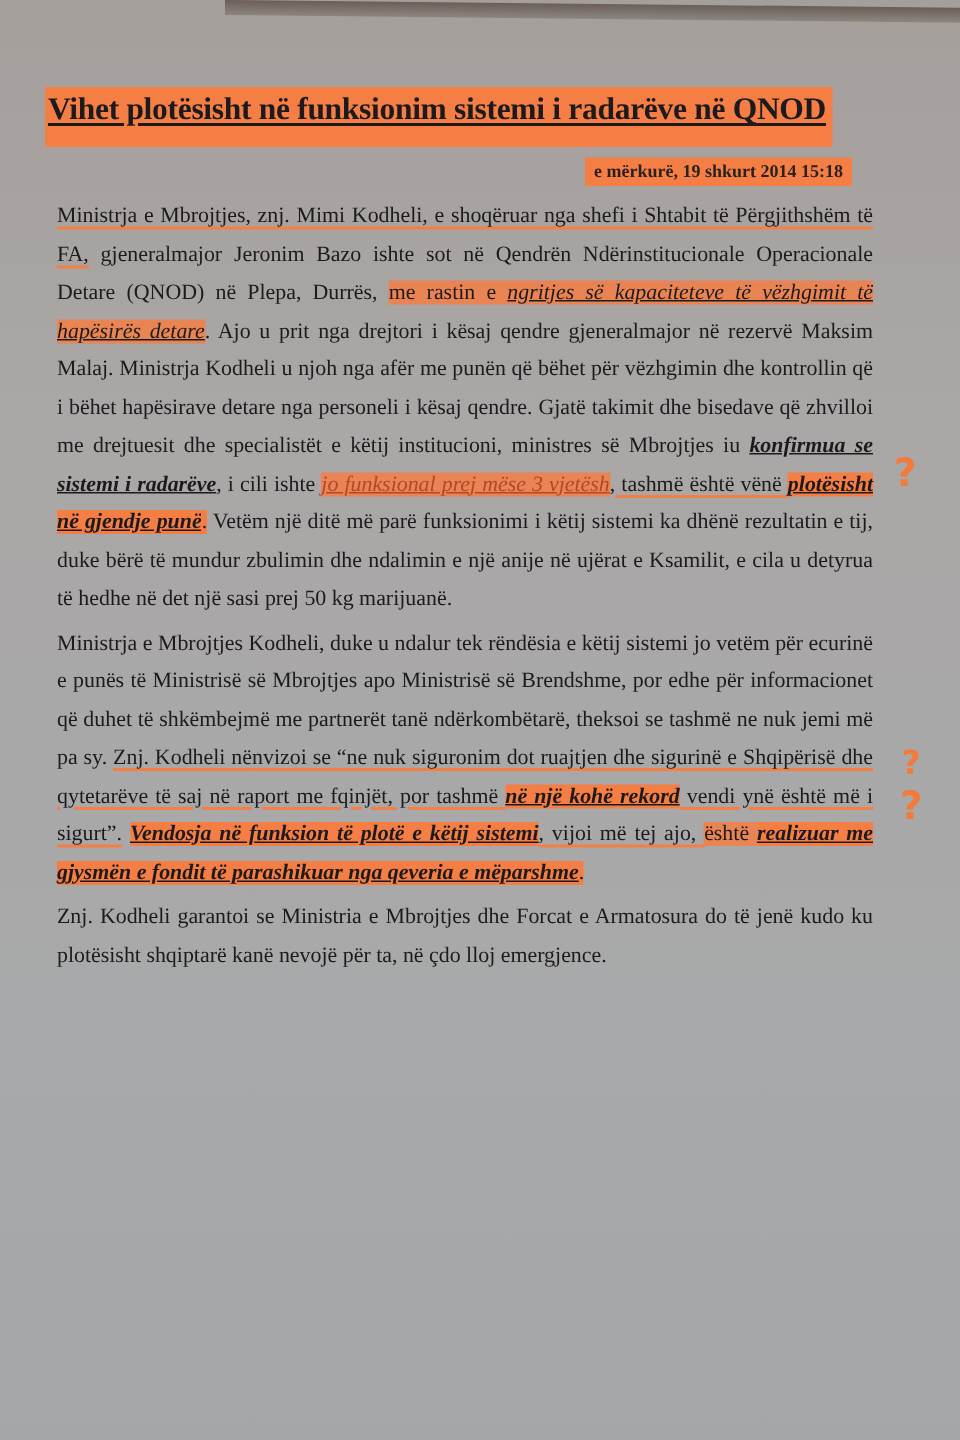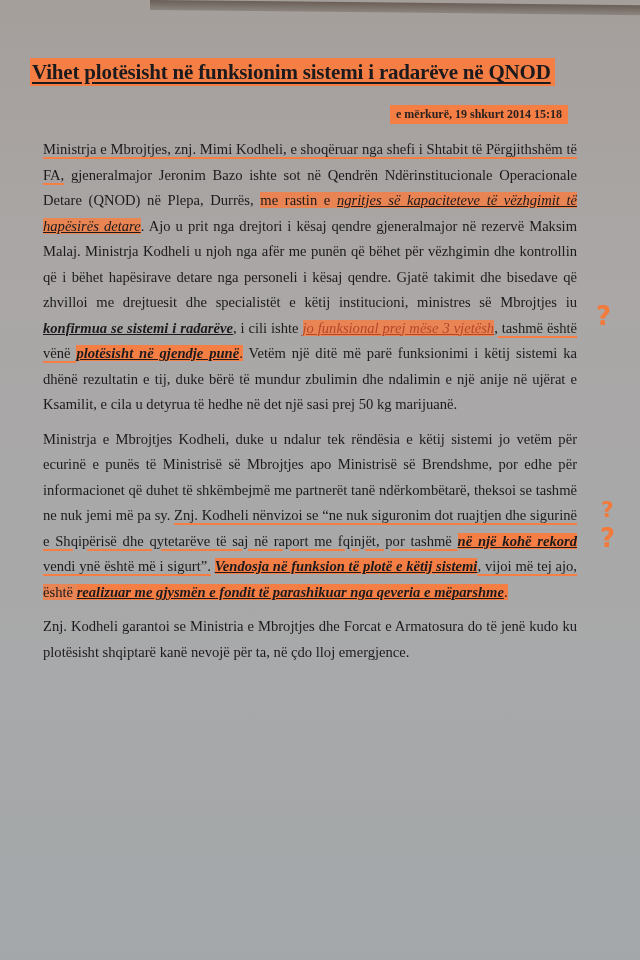--- a/index.html
+++ b/index.html
@@ -17,32 +17,32 @@
     .page { position: absolute; left: 0; top: 0; width: 640px; height: 960px; }
     .hl { background: #f57e45; box-decoration-break: clone; -webkit-box-decoration-break: clone; }
     .hl-soft { background: rgba(245,126,69,0.85); }
     .ul-line { text-decoration: underline; text-decoration-color: #f57e45; text-decoration-thickness: 2px; text-underline-offset: 3px; }
     .bu { font-weight: bold; font-style: italic; text-decoration: underline; text-decoration-color: #1c1a1c; }
     .iu { font-style: italic; text-decoration: underline; }
     .title {
       position: absolute; left: 30px; top: 58px;
       font-size: 21px; font-weight: bold; letter-spacing: -0.2px;
       text-decoration: underline; text-underline-offset: 3px;
-      padding: 2px 4px 1px 2px; white-space: nowrap;
+      padding: 2px 4px 13px 2px; white-space: nowrap;
     }
     .date {
       position: absolute; left: 390px; top: 105px;
       font-size: 12px; font-weight: bold; padding: 2px 6px; white-space: nowrap;
       color: #2a2220;
     }
     .body {
       position: absolute; left: 34px; top: 128px; width: 552px;
       font-size: 14.6px; line-height: 25.5px; text-align: justify;
     }
-    .body p { margin: 9px; }
+    .body p { margin: 4px; }
     .qmark {
       position: absolute; color: #f27a3b; font-family: "DejaVu Sans", sans-serif;
       font-weight: bold; font-size: 26px; line-height: 26px;
     }
   </style>
 </head>
 <body>
 
 <div class="topedge"></div>
 

